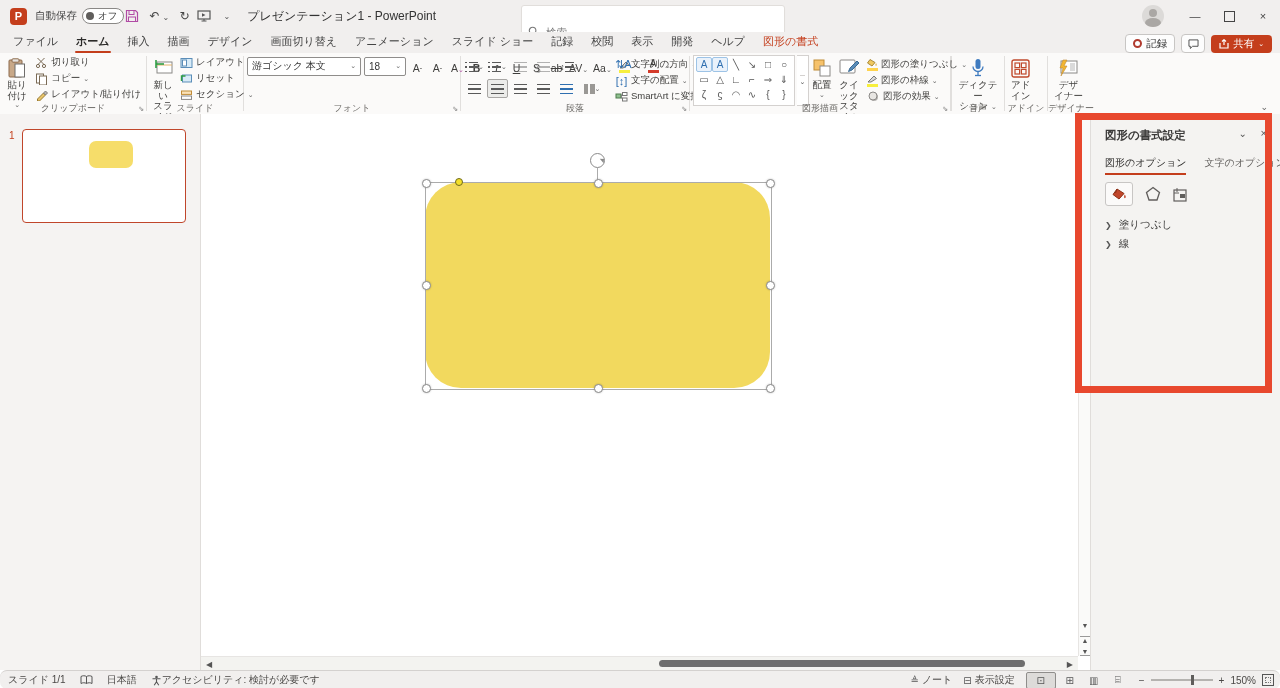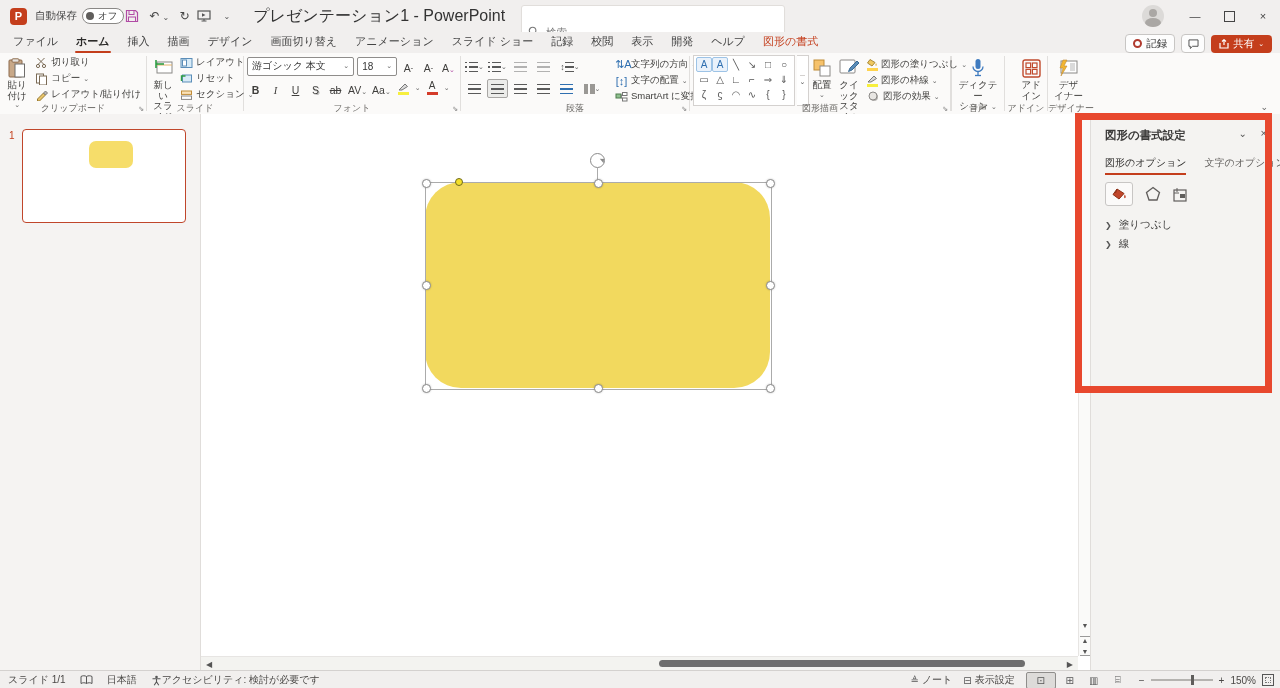--- a/index.html
+++ b/index.html
@@ -7,21 +7,21 @@
        font-family:"Liberation Sans","DejaVu Sans",sans-serif;color:#3b3a39;background:#fff;font-size:10px;}
   
   .titlebar{position:absolute;left:0;top:0;width:1280px;height:32px;background:#f1efee;display:flex;align-items:center;}
   .pptlogo{width:17px;height:17px;border-radius:4px;background:#c43e1c;color:#fff;font-weight:bold;font-size:11px;
            display:flex;align-items:center;justify-content:center;margin:0 8px 0 10px;}
   .autosave{display:flex;align-items:center;gap:5px;font-size:10.5px;color:#444;}
   .toggle{display:flex;align-items:center;gap:4px;border:1px solid #8a8886;border-radius:9px;height:14px;padding:0 6px 0 3px;background:#fff;font-size:9.5px;}
   .toggle .knob{width:8px;height:8px;border-radius:50%;background:#605e5c;}
   .qatbtn{width:22px;text-align:center;font-size:12px;color:#444;margin:0 1px;}
   .qat-chev{font-size:8px;color:#555;margin:0 3px;}
-  .doctitle{font-size:16px;color:#333;margin-left:20px;white-space:nowrap;}
+  .doctitle{font-size:12px;color:#333;margin-left:14px;white-space:nowrap;}
   .searchbox{position:absolute;left:521px;top:5px;width:250px;height:21px;background:#fff;border:1px solid #e1dedb;border-radius:3px;
              display:flex;align-items:center;padding:15px 6px;box-shadow:0 1px 1px rgba(0,0,0,.04);}
   .searchbox input{border:none;outline:none;background:transparent;font-size:10.5px;color:#555;width:200px;font-family:inherit;}
   .winctl{position:absolute;right:0;top:0;height:32px;display:flex;align-items:center;}
   .avatar{width:22px;height:22px;border-radius:50%;background:#dcdad8;position:relative;margin-right:14px;overflow:hidden;}
   .avatar::before{content:"";position:absolute;left:7px;top:4px;width:8px;height:8px;border-radius:50%;background:#aaa7a4;}
   .avatar::after{content:"";position:absolute;left:3px;top:13px;width:16px;height:10px;border-radius:50%;background:#aaa7a4;}
   .wbtn{width:34px;height:32px;display:flex;align-items:center;justify-content:center;font-size:11px;color:#444;}
   .wbtn .maxbox{width:9px;height:9px;border:1px solid #444;}
   
@@ -96,21 +96,21 @@
   .tp-tab.active{color:#2b2a29;}
   .tp-tab.active::after{content:"";position:absolute;left:0;right:0;bottom:0;height:2px;background:#c43e1c;}
   .tp-icons{position:absolute;left:14px;top:68px;display:flex;gap:12px;align-items:center;}
   .tp-iconbox{width:26px;height:22px;border:1px solid #c8c6c4;border-radius:3px;background:#fbfaf9;display:flex;align-items:center;justify-content:center;}
   .tp-section{position:absolute;left:14px;font-size:10.5px;color:#3b3a39;display:flex;align-items:center;gap:7px;}
   .tp-caret{font-size:8px;color:#555;}
   
   .annotation{position:absolute;left:1075px;top:113px;width:197px;height:280px;border:7px solid #e8482e;box-sizing:border-box;z-index:60;pointer-events:none;}
   
   .statusbar{position:absolute;left:0;top:670px;width:1280px;height:18px;background:#f1efee;border-top:1px solid #d4d1cf;
-             display:flex;align-items:center;font-size:10px;color:#4a4846;}
+             display:flex;align-items:center;font-size:10px;color:#4a4846;border-radius:7px;}
   .sb-left{display:flex;align-items:center;gap:14px;margin-left:8px;}
   .sb-right{position:absolute;right:6px;display:flex;align-items:center;gap:11px;}
   .sb-ico{font-size:10px;color:#555;}
   .viewbtn{width:20px;height:15px;display:flex;align-items:center;justify-content:center;border-radius:2px;font-size:10px;color:#555;}
   .viewbtn.sel{background:#dddbd9;}
   .zoomtrack{width:62px;height:2px;background:#b5b3b0;position:relative;}
   .zoomthumb{position:absolute;left:40px;top:-4px;width:3.5px;height:10px;background:#5f5d5b;}
   .fiticon{width:10px;height:10px;border:1px solid #555;position:relative;}
   .fiticon::after{content:"";position:absolute;left:2px;top:2px;right:2px;bottom:2px;border:1px dotted #777;}
   svg{display:block}
@@ -287,21 +287,21 @@
           <span>セクション</span>
           <span class="chev">⌄</span>
         </div>
       </div>
     </div>
     <div class="glabel">スライド</div>
   </div>
   <div class="vdiv"></div>
 
   <div class="rgroup" style="width:216px">
-    <div class="gcontent" style="flex-direction:column;align-items:stretch;gap:2px;padding-top:3px">
+    <div class="gcontent" style="flex-direction:row;align-items:stretch;gap:2px;padding-top:3px">
       <div class="fontrow">
         <span class="sel" style="width:104px">
           <span>游ゴシック 本文</span>
           <span class="chev">⌄</span>
         </span>
         <span class="sel" style="width:32px">
           <span>18</span>
           <span class="chev">⌄</span>
         </span>
         <span class="fbtn">
@@ -523,21 +523,21 @@
         </span>
         <span>ディクテー</span>
         <span><span>ション</span> <span class="chev">⌄</span></span>
       </div>
     </div>
     <div class="glabel">音声</div>
   </div>
   <div class="vdiv"></div>
 
   <div class="rgroup" style="width:42px">
-    <div class="gcontent" style="justify-content:flex-end">
+    <div class="gcontent" style="justify-content:flex-start">
       <div class="bigbtn">
         <span class="bicon">
           <svg width="19" height="19" viewBox="0 0 19 19">
               <rect x="1" y="1" width="17" height="17" rx="2" fill="none" stroke="#c0492c" stroke-width="1.4"></rect>
               <rect x="4" y="4" width="4.6" height="4.6" fill="none" stroke="#c0492c" stroke-width="1.2"></rect>
               <rect x="10.4" y="4" width="4.6" height="4.6" fill="none" stroke="#c0492c" stroke-width="1.2"></rect>
               <rect x="4" y="10.4" width="4.6" height="4.6" fill="none" stroke="#c0492c" stroke-width="1.2"></rect>
               <rect x="10.4" y="10.4" width="4.6" height="4.6" fill="none" stroke="#c0492c" stroke-width="1.2"></rect>
             </svg>
         </span>

